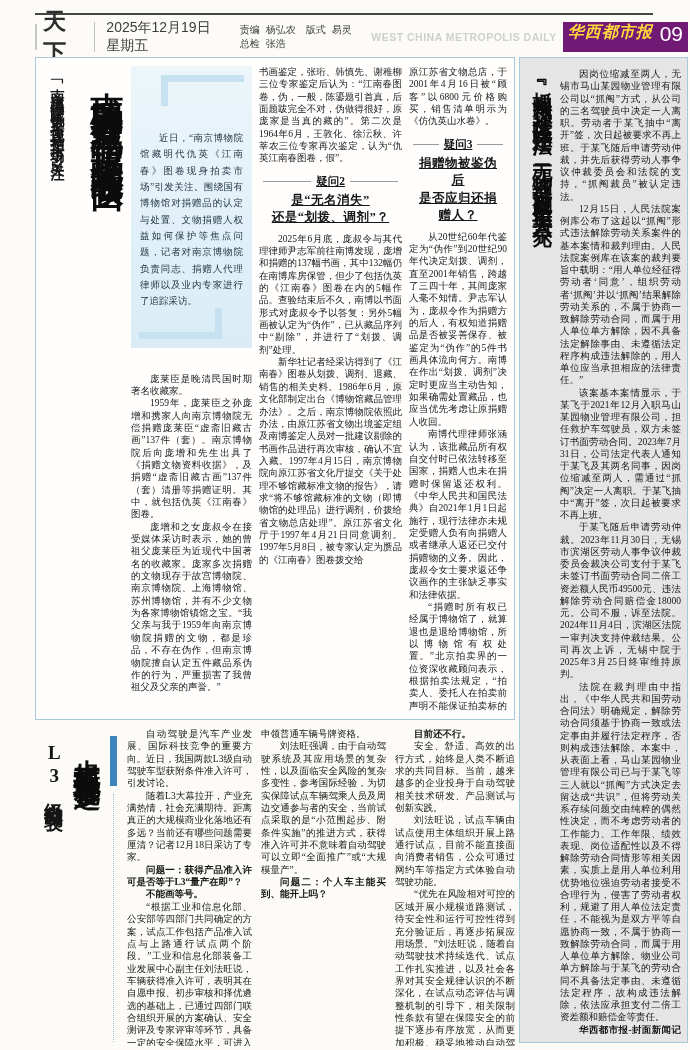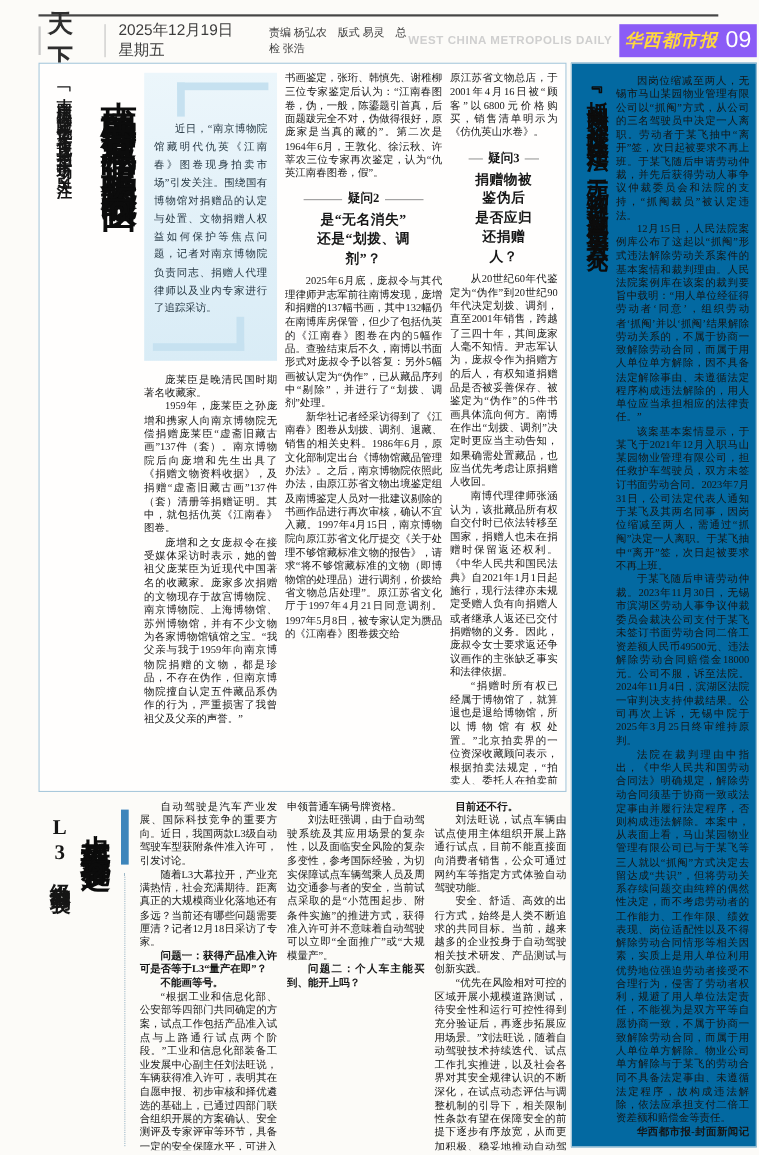--- a/index.html
+++ b/index.html
@@ -5,54 +5,54 @@
   html,body{margin:0;padding:0;background:#e8e8e4;}
   .page{position:relative;width:690px;height:1050px;background:#fcfbf8;overflow:hidden;
         font-family:"Liberation Serif",serif;color:#151515;}
   
   .toprule{position:absolute;top:13px;left:35px;width:618px;height:2px;background:#454545;}
   .hdr{position:absolute;top:20px;left:35px;width:653px;height:34px;display:flex;align-items:center;}
   .secbar-l{width:3px;height:26px;background:#c9c9c9;}
   .sec{font-size:23px;font-weight:bold;letter-spacing:4px;color:#2e2e2e;margin:0 8px 0 6px;}
   .secbar-r{width:1px;height:30px;background:#c2c2c2;}
   .dateline{margin-left:12px;font-size:14px;color:#3c3c3c;font-family:"Liberation Sans",sans-serif;}
-  .staff{margin-left:16px;font-size:10px;color:#3c3c3c;font-family:Liberation Serif, serif;}
+  .staff{margin-left:16px;font-size:10px;color:#3c3c3c;font-family:Liberation Mono, monospace;}
   .eng{margin-left:auto;font-size:10.5px;font-weight:bold;color:#cfcfcf;letter-spacing:.5px;
        font-family:"Liberation Sans",sans-serif;white-space:nowrap;}
-  .brandbox{margin-left:6px;background:#8b5cf6;height:30px;display:flex;align-items:center;padding:0 5px;}
+  .brandbox{margin-left:6px;background:#701a75;height:30px;display:flex;align-items:flex-start;padding:0 5px;}
   .brand{color:#ffd83d;font-weight:bold;font-style:italic;font-size:16px;letter-spacing:1px;white-space:nowrap;}
   .pageno{color:#ffffff;font-weight:normal;font-size:21px;margin-left:7px;font-family:"Liberation Sans",sans-serif;}
   
   .a1{position:absolute;top:57px;left:35px;width:480px;height:663px;border:1px solid #a8c8db;
       box-sizing:border-box;display:flex;gap:7px;padding:8px 7px 6px 9px;background:#fffefd;}
   .a1kick{writing-mode:vertical-rl;width:20px;font-size:14px;font-weight:bold;letter-spacing:4px;
           line-height:1.1;padding-top:8px;}
   .a1head{writing-mode:vertical-rl;width:52px;margin:0;font-size:33px;font-weight:900;
           letter-spacing:5px;line-height:1.05;color:#0c0c0c;}
   .col{font-size:9.5px;line-height:1.3;text-align:justify;overflow:hidden;color:#161616;}
   .c1{width:121px;} .c2{width:143px;} .c3{flex:1;}
   p{margin:0;text-indent:2em;}
   p.noind{text-indent:0;}
   p.bold{font-weight:bold;}
   
   .intro{position:relative;background:linear-gradient(180deg,#ecf6fb 0%,#d9ecf6 100%);
-         padding:44px 9px 38px;margin-bottom:12px;}
+         padding:64px 9px 38px;margin-bottom:25px;}
   .intro-p{font-size:9.5px;line-height:1.72;color:#243642;}
   .dec{position:absolute;}
   .dec-t{top:9px;left:30px;right:8px;height:24px;border-top:7px solid #c6e1f0;border-left:7px solid #c6e1f0;}
   .dec-b{bottom:9px;left:8px;right:30px;height:24px;border-bottom:7px solid #c6e1f0;border-right:7px solid #c6e1f0;}
   
-  .qhead{margin:9px 17px 6px;}
+  .qhead{margin:9px 4px 6px;text-decoration:underline;}
   .qlabel{display:flex;align-items:center;gap:5px;font-weight:bold;font-size:11.5px;}
   .qlabel .dash{flex:1;height:1px;background:#9a9a9a;}
   .qtitle{font-weight:900;font-size:12.5px;text-align:center;white-space:pre-line;
           line-height:1.4;margin-top:3px;letter-spacing:.5px;}
   
   .side{position:absolute;top:57px;left:519px;width:169px;height:986px;border:1px solid #a8c8db;
-        box-sizing:border-box;display:flex;gap:7px;padding:10px 6px 8px;background:#0369a1;}
+        box-sizing:border-box;display:flex;gap:7px;padding:10px 6px 8px;background:#e5e5e5;}
   .sidehead{writing-mode:vertical-rl;width:27px;font-size:20px;font-weight:900;letter-spacing:4px;
             line-height:1.08;padding-top:4px;color:#0c0c0c;}
   .sidebody{flex:1;font-size:9.5px;line-height:1.29;text-align:justify;overflow:hidden;}
   
   .l3{position:absolute;top:728px;left:35px;width:480px;height:318px;display:flex;gap:9px;overflow:hidden;}
   .l3head{writing-mode:vertical-rl;width:66px;padding-top:10px;}
   .l3big{display:block;font-size:27px;font-weight:900;letter-spacing:3px;line-height:1.08;color:#0c0c0c;}
   .l3kick{display:block;font-size:19px;font-weight:900;letter-spacing:2px;margin-right:5px;
           padding-top:4px;text-orientation:upright;}
   .l3sep{width:8px;position:relative;}
@@ -164,18 +164,18 @@
         <p class="bold">不能画等号。</p>
         <p>“根据工业和信息化部、公安部等四部门共同确定的方案，试点工作包括产品准入试点与上路通行试点两个阶段。”工业和信息化部装备工业发展中心副主任刘法旺说，车辆获得准入许可，表明其在自愿申报、初步审核和择优遴选的基础上，已通过四部门联合组织开展的方案确认、安全测评及专家评审等环节，具备一定的安全保障水平，可进入上路通行试点阶段，获得</p>
       </div>
     <div class="l3col">
         <p class="noind">申领普通车辆号牌资格。</p>
         <p>刘法旺强调，由于自动驾驶系统及其应用场景的复杂性，以及面临安全风险的复杂多变性，参考国际经验，为切实保障试点车辆驾乘人员及周边交通参与者的安全，当前试点采取的是“小范围起步、附条件实施”的推进方式，获得准入许可并不意味着自动驾驶可以立即“全面推广”或“大规模量产”。</p>
         <p class="bold">问题二：个人车主能买到、能开上吗？</p>
       </div>
     <div class="l3col last">
         <p class="bold">目前还不行。</p>
+        <p>安全、舒适、高效的出行方式，始终是人类不断追求的共同目标。当前，越来越多的企业投身于自动驾驶相关技术研发、产品测试与创新实践。</p>
         <p>刘法旺说，试点车辆由试点使用主体组织开展上路通行试点，目前不能直接面向消费者销售，公众可通过网约车等指定方式体验自动驾驶功能。</p>
-        <p>安全、舒适、高效的出行方式，始终是人类不断追求的共同目标。当前，越来越多的企业投身于自动驾驶相关技术研发、产品测试与创新实践。</p>
         <p>“优先在风险相对可控的区域开展小规模道路测试，待安全性和运行可控性得到充分验证后，再逐步拓展应用场景。”刘法旺说，随着自动驾驶技术持续迭代、试点工作扎实推进，以及社会各界对其安全规律认识的不断深化，在试点动态评估与调整机制的引导下，相关限制性条款有望在保障安全的前提下逐步有序放宽，从而更加积极、稳妥地推动自动驾驶技术的规模化应用落地。</p>
       </div>
   </section>
 </div>
 
 </body></html>

